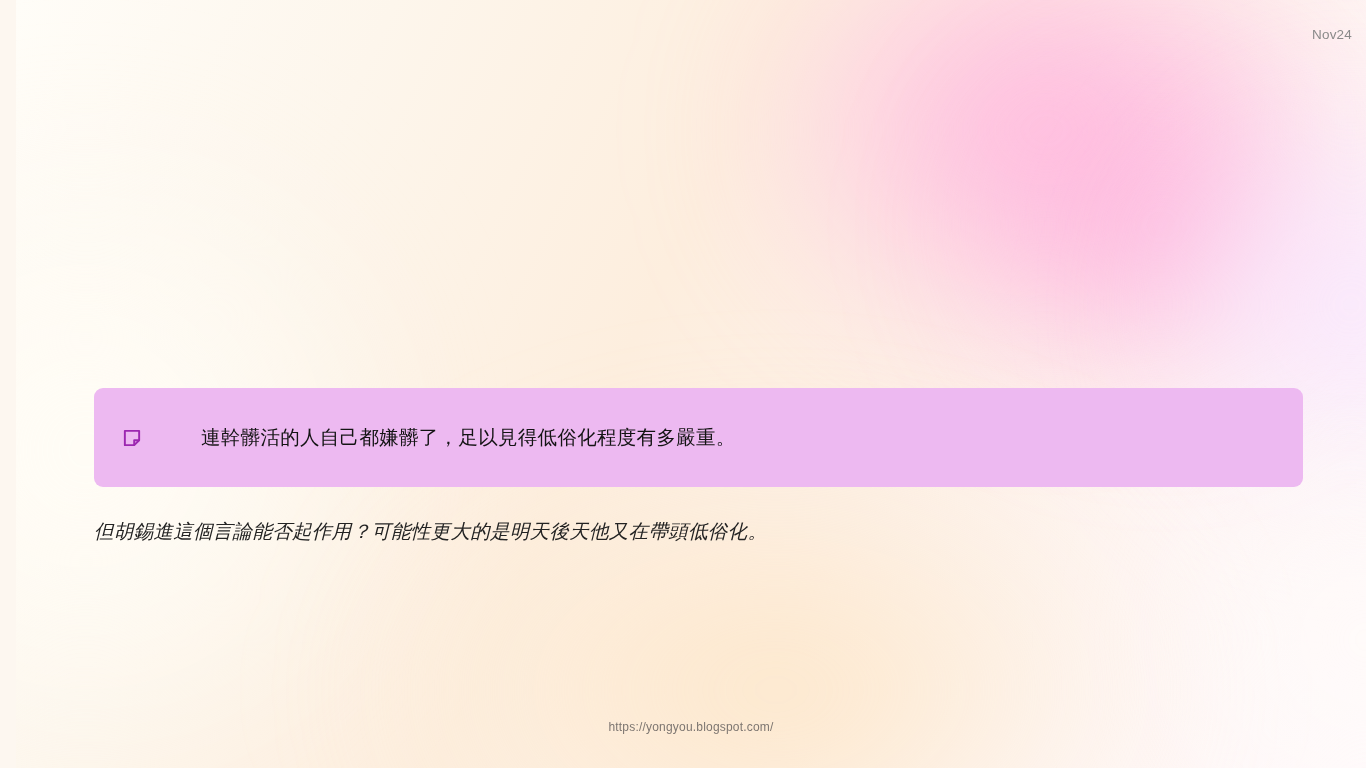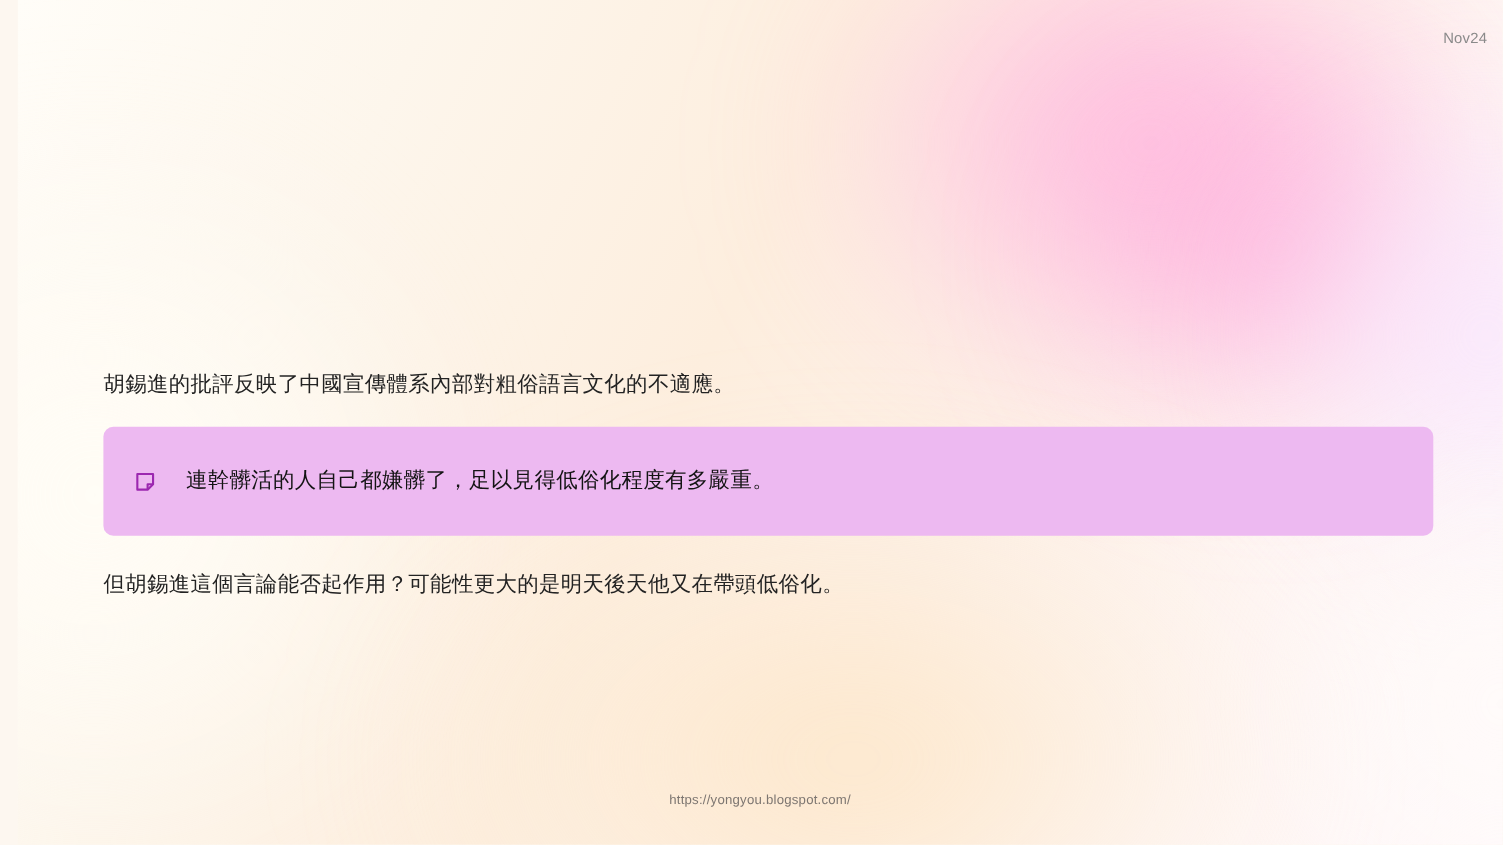--- a/index.html
+++ b/index.html
@@ -66,29 +66,29 @@
     font-weight:700; letter-spacing:0px;
   }
 
   
   .para {
     position:absolute; left:78px;
     font-size:19.5px; line-height:1.55; color:#232323;
     letter-spacing:0.3px; white-space:nowrap;
   }
   #para-1 { top:334px; }
-  #para-2 { top:516px; }
+  #para-2 { top:516px;font-style:italic; }
 
   
   .callout {
     position:absolute; left:78px; top:388px;
     width:1209px; height:99px;
     background:#edb9f1;
     border-radius:9px;
-    display:flex; align-items:center;
+    display:flex; align-items:center;gap:32px;
   }
   .callout-icon {
     margin-left:26px; width:24px; height:24px;
     display:flex; align-items:center; justify-content:center;
     flex:0 0 auto;
   }
   .callout-text {
     margin-left:25px;
     font-size:19.5px; line-height:1.5; color:#141414;
     letter-spacing:0.3px; white-space:nowrap;
@@ -111,21 +111,20 @@
   <div class="bg-blob blob-pink-top"></div>
   <div class="bg-blob blob-magenta"></div>
   <div class="bg-blob blob-violet"></div>
   <div class="bg-blob blob-peach-bottom"></div>
   <div class="bg-blob blob-white-right"></div>
 
   <div class="date-label">Nov24</div>
 
   <h1 class="title"><span class="lt">LT</span><span>觀點：自己都嫌髒了</span></h1>
 
-  <p class="para" id="para-1">胡錫進的批評反映了中國宣傳體系內部對粗俗語言文化的不適應。</p>
 
   <div class="callout">
     <span class="callout-icon">
       <svg width="22" height="22" viewBox="0 0 24 24" fill="none" aria-hidden="true">
         <path d="M4.2 4.2 H19.8 V14.4 L14.4 19.8 H4.2 Z" stroke="#9c27b0" stroke-width="2.1" stroke-linejoin="round" fill="none"></path>
         <path d="M19.8 14.4 H14.4 V19.8" stroke="#9c27b0" stroke-width="2.1" stroke-linejoin="round" fill="none"></path>
       </svg>
     </span>
     <span class="callout-text">連幹髒活的人自己都嫌髒了，足以見得低俗化程度有多嚴重。</span>
   </div>

